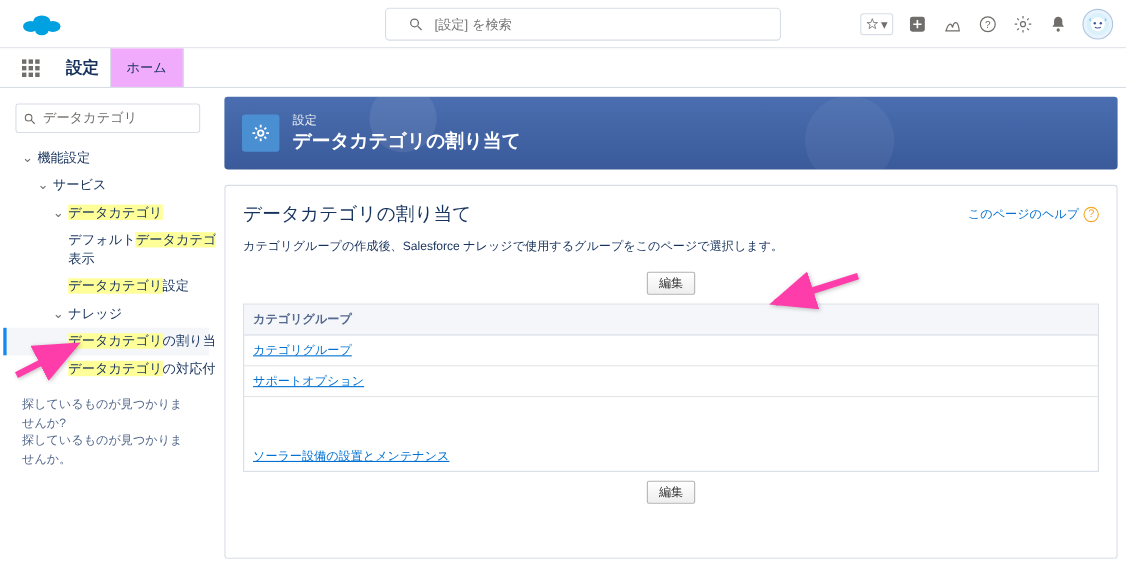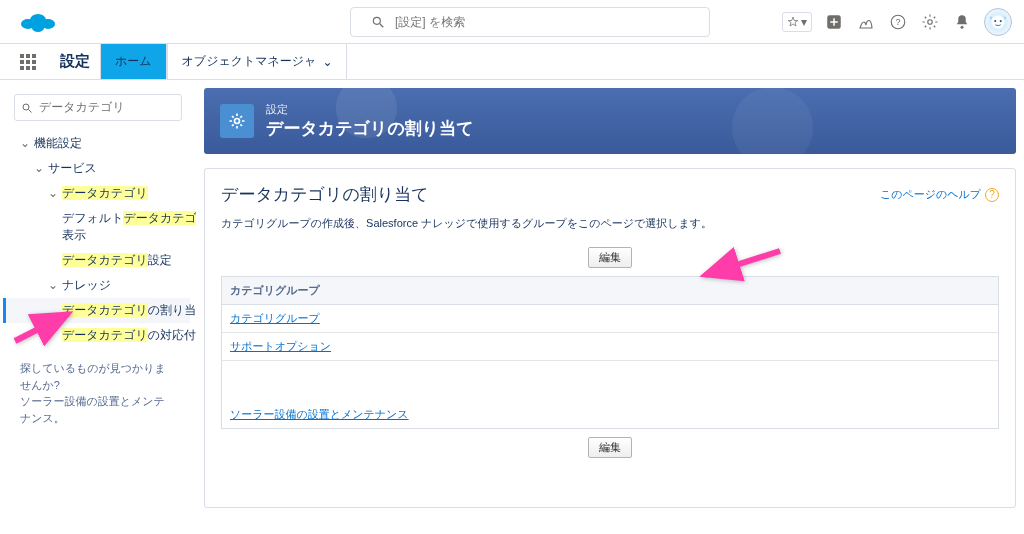--- a/index.html
+++ b/index.html
@@ -17,21 +17,21 @@
   .icon-btn svg{width:18px;height:18px;}
   .avatar{width:28px;height:28px;border-radius:50%;background:#e8f4fd;border:1px solid #b0c4de;display:flex;align-items:center;justify-content:center;overflow:hidden;}
   .avatar svg{width:22px;height:22px;}
 
   .nav-bar{height:36px;display:flex;align-items:stretch;border-bottom:1px solid #d8dde6;background:#fff;}
   .waffle{width:28px;display:flex;align-items:center;justify-content:center;margin:0 8px 0 14px;}
   .waffle-grid{display:grid;grid-template-columns:repeat(3,4px);grid-template-rows:repeat(3,4px);gap:2px;}
   .waffle-grid span{width:4px;height:4px;background:#706e6b;}
   .app-name{display:flex;align-items:center;font-weight:bold;font-size:15px;padding:0 10px;}
   .nav-tab{display:flex;align-items:center;padding:0 14px;font-size:12px;color:#16325c;border-left:1px solid #d8dde6;border-right:1px solid #d8dde6;}
-  .nav-tab.active{background:#0ea5e9;}
+  .nav-tab.active{background:#f0abfc;}
   .nav-tab .chev{margin-left:6px;}
 
   .body-wrap{display:flex;min-height:454px;position:relative;}
   .sidebar{width:196px;padding:10px 6px;border-right:none;}
   .quick-find{border:1px solid #d8dde6;border-radius:3px;display:flex;align-items:center;padding:4px 6px;color:#706e6b;margin:4px 8px 10px 8px;}
   .quick-find svg{width:12px;height:12px;margin-right:6px;}
   .tree{list-style:none;padding:0;margin:0;font-size:12px;color:#16325c;}
   .tree li{padding:4px 0 4px 8px;white-space:nowrap;}
   .tree .lvl1{padding-left:14px;}
   .tree .lvl2{padding-left:28px;}
@@ -150,24 +150,20 @@
         <span></span>
         <span></span>
         <span></span>
         <span></span>
       </div>
   </div>
   <div class="app-name">設定</div>
   <div class="nav-tab active">
       <span>ホーム</span>
     </div>
-  <div class="nav-tab">
-    <span>オブジェクトマネージャ</span>
-    <span class="chev">⌄</span>
-  </div>
 </div>
 
 <div class="body-wrap">
 
   <div class="sidebar">
     <div class="quick-find">
       <svg viewBox="0 0 24 24">
           <circle cx="10" cy="10" r="6" fill="none" stroke="#706e6b" stroke-width="2"></circle>
           <line x1="15" y1="15" x2="21" y2="21" stroke="#706e6b" stroke-width="2"></line>
         </svg>
@@ -178,21 +174,21 @@
       <li class="lvl2"><span class="tog">⌄</span><span>サービス</span></li>
       <li class="lvl3"><span class="tog">⌄</span><span class="hl">データカテゴリ</span></li>
       <li class="lvl4"><span>デフォルト</span><span class="hl">データカテゴリ</span><br><span>表示</span></li>
       <li class="lvl4"><span class="hl">データカテゴリ</span><span>設定</span></li>
       <li class="lvl3"><span class="tog">⌄</span><span>ナレッジ</span></li>
       <li class="lvl4 selected"><span class="hl">データカテゴリ</span><span>の割り当て</span></li>
       <li class="lvl4"><span class="hl">データカテゴリ</span><span>の対応付け</span></li>
     </ul>
     <div class="no-find">
       <div>探しているものが見つかりませんか?</div>
-      <div>ソーラー設備の設置とメンテナンス。</div>
+      <div>探しているものが見つかりませんか。</div>
     </div>
   </div>
 
   <div class="arrow" style="left:10px;top:226px;">
     <svg width="70" height="40" viewBox="0 0 70 40">
         <defs>
           <marker id="ah1" markerWidth="8" markerHeight="8" refX="6" refY="3" orient="auto">
             <path d="M0,0 L7,3 L0,6 z" fill="#ff3daa"></path>
           </marker>
         </defs>

